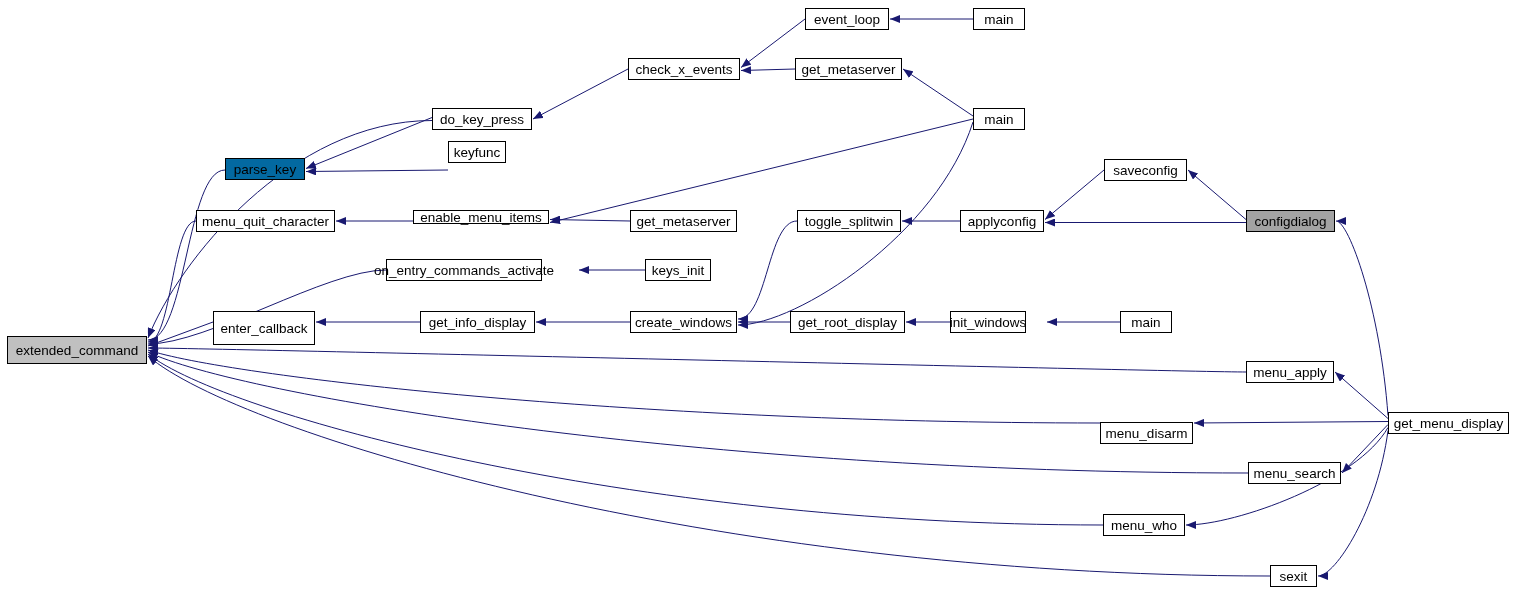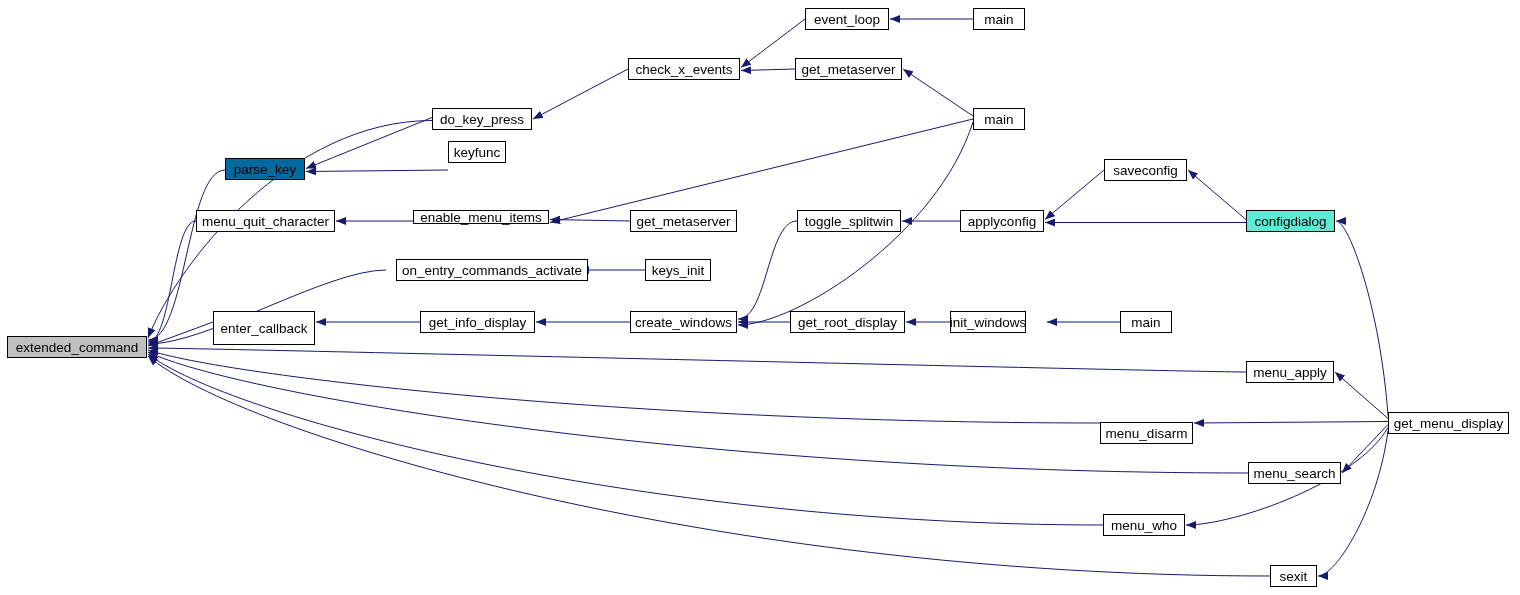--- a/index.html
+++ b/index.html
@@ -67,37 +67,37 @@
       <path d="M1104 170 L1045 219.5" fill="none" stroke="#191970" stroke-width="1" marker-end="url(#arrow)"></path>
       <path d="M1246 219.5 L1188 170" fill="none" stroke="#191970" stroke-width="1" marker-end="url(#arrow)"></path>
       <path d="M1246 222.5 L1045 222.5" fill="none" stroke="#191970" stroke-width="1" marker-end="url(#arrow)"></path>
       <path d="M1388 415.5 C1380.2 308.525, 1349 221, 1336 221" fill="none" stroke="#191970" stroke-width="1" marker-end="url(#arrow)"></path>
       <path d="M1388 418.5 L1335 372" fill="none" stroke="#191970" stroke-width="1" marker-end="url(#arrow)"></path>
       <path d="M1388 421.5 L1194 423" fill="none" stroke="#191970" stroke-width="1" marker-end="url(#arrow)"></path>
       <path d="M1388 424.5 L1342 473" fill="none" stroke="#191970" stroke-width="1" marker-end="url(#arrow)"></path>
       <path d="M1388 427.5 C1357.7 481.125, 1236.5 525, 1186 525" fill="none" stroke="#191970" stroke-width="1" marker-end="url(#arrow)"></path>
       <path d="M1388 430.5 C1377.5 510.525, 1335.5 576, 1318 576" fill="none" stroke="#191970" stroke-width="1" marker-end="url(#arrow)"></path>
     </svg>
-<div class="node highlight" style="left: 7px; top: 336px; width: 140px; height: 22px; border-color: rgb(0, 0, 0); background: rgb(192, 192, 192);">extended_command</div>
+<div class="node highlight" style="left: 7px; top: 336px; width: 140px; height: 28px; border-color: rgb(0, 0, 0); background: rgb(192, 192, 192);">extended_command</div>
     <div class="node" style="left: 805px; top: 8px; width: 84px; height: 22px; border-color: rgb(0, 0, 0); background: rgb(255, 255, 255);">event_loop</div>
     <div class="node" style="left: 973px; top: 8px; width: 52px; height: 22px; border-color: rgb(0, 0, 0); background: rgb(255, 255, 255);">main</div>
     <div class="node" style="left: 628px; top: 58px; width: 112px; height: 22px; border-color: rgb(0, 0, 0); background: rgb(255, 255, 255);">check_x_events</div>
     <div class="node" style="left: 795px; top: 58px; width: 107px; height: 22px; border-color: rgb(0, 0, 0); background: rgb(255, 255, 255);">get_metaserver</div>
     <div class="node" style="left: 432px; top: 108px; width: 100px; height: 22px; border-color: rgb(0, 0, 0); background: rgb(255, 255, 255);">do_key_press</div>
     <div class="node" style="left: 973px; top: 108px; width: 52px; height: 22px; border-color: rgb(0, 0, 0); background: rgb(255, 255, 255);">main</div>
     <div class="node" style="left: 225px; top: 158px; width: 80px; height: 22px; border-color: rgb(0, 0, 0); background: #0369a1;">parse_key</div>
     <div class="node" style="left: 448px; top: 141px; width: 58px; height: 22px; border-color: rgb(0, 0, 0); background: rgb(255, 255, 255);">keyfunc</div>
     <div class="node" style="left: 1104px; top: 159px; width: 83px; height: 22px; border-color: rgb(0, 0, 0); background: rgb(255, 255, 255);">saveconfig</div>
     <div class="node" style="left: 196px; top: 210px; width: 139px; height: 22px; border-color: rgb(0, 0, 0); background: rgb(255, 255, 255);">menu_quit_character</div>
     <div class="node" style="left: 413px; top: 210px; width: 136px; height: 14px; border-color: rgb(0, 0, 0); background: rgb(255, 255, 255);">enable_menu_items</div>
     <div class="node" style="left: 630px; top: 210px; width: 107px; height: 22px; border-color: rgb(0, 0, 0); background: rgb(255, 255, 255);">get_metaserver</div>
     <div class="node" style="left: 797px; top: 210px; width: 104px; height: 22px; border-color: rgb(0, 0, 0); background: rgb(255, 255, 255);">toggle_splitwin</div>
     <div class="node" style="left: 960px; top: 210px; width: 84px; height: 22px; border-color: rgb(0, 0, 0); background: rgb(255, 255, 255);">applyconfig</div>
-    <div class="node" style="left: 1246px; top: 210px; width: 89px; height: 22px; border-color: rgb(0, 0, 0); background: #5eead4;">configdialog</div>
-    <div class="node" style="left: 396px; top: 259px; width: 192px; height: 22px; border-color: rgb(0, 0, 0); background: rgb(255, 255, 255);">on_entry_commands_activate</div>
+    <div class="node" style="left: 1246px; top: 210px; width: 89px; height: 22px; border-color: rgb(0, 0, 0); background: #a3a3a3;">configdialog</div>
+    <div class="node" style="left: 386px; top: 259px; width: 156px; height: 22px; border-color: rgb(0, 0, 0); background: rgb(255, 255, 255);">on_entry_commands_activate</div>
     <div class="node" style="left: 645px; top: 259px; width: 66px; height: 22px; border-color: rgb(0, 0, 0); background: rgb(255, 255, 255);">keys_init</div>
     <div class="node" style="left: 213px; top: 311px; width: 102px; height: 34px; border-color: rgb(0, 0, 0); background: rgb(255, 255, 255);">enter_callback</div>
     <div class="node" style="left: 420px; top: 311px; width: 115px; height: 22px; border-color: rgb(0, 0, 0); background: rgb(255, 255, 255);">get_info_display</div>
     <div class="node" style="left: 630px; top: 311px; width: 107px; height: 22px; border-color: rgb(0, 0, 0); background: rgb(255, 255, 255);">create_windows</div>
     <div class="node" style="left: 790px; top: 311px; width: 115px; height: 22px; border-color: rgb(0, 0, 0); background: rgb(255, 255, 255);">get_root_display</div>
     <div class="node" style="left: 950px; top: 311px; width: 76px; height: 22px; border-color: rgb(0, 0, 0); background: rgb(255, 255, 255);">init_windows</div>
     <div class="node" style="left: 1120px; top: 311px; width: 52px; height: 22px; border-color: rgb(0, 0, 0); background: rgb(255, 255, 255);">main</div>
     <div class="node" style="left: 1246px; top: 361px; width: 88px; height: 22px; border-color: rgb(0, 0, 0); background: rgb(255, 255, 255);">menu_apply</div>
     <div class="node" style="left: 1100px; top: 422px; width: 93px; height: 22px; border-color: rgb(0, 0, 0); background: rgb(255, 255, 255);">menu_disarm</div>
     <div class="node" style="left: 1388px; top: 412px; width: 121px; height: 22px; border-color: rgb(0, 0, 0); background: rgb(255, 255, 255);">get_menu_display</div>

